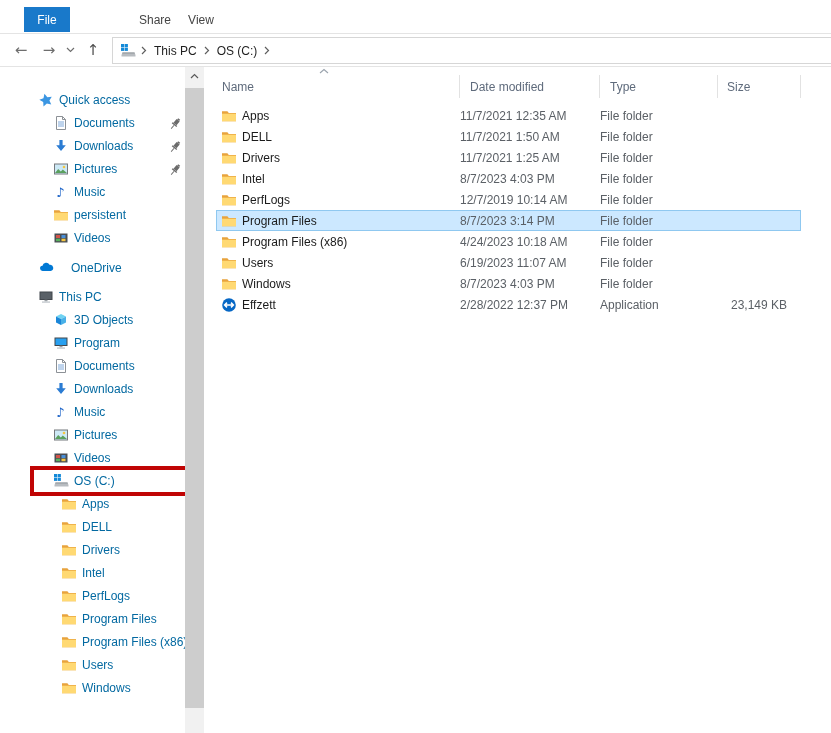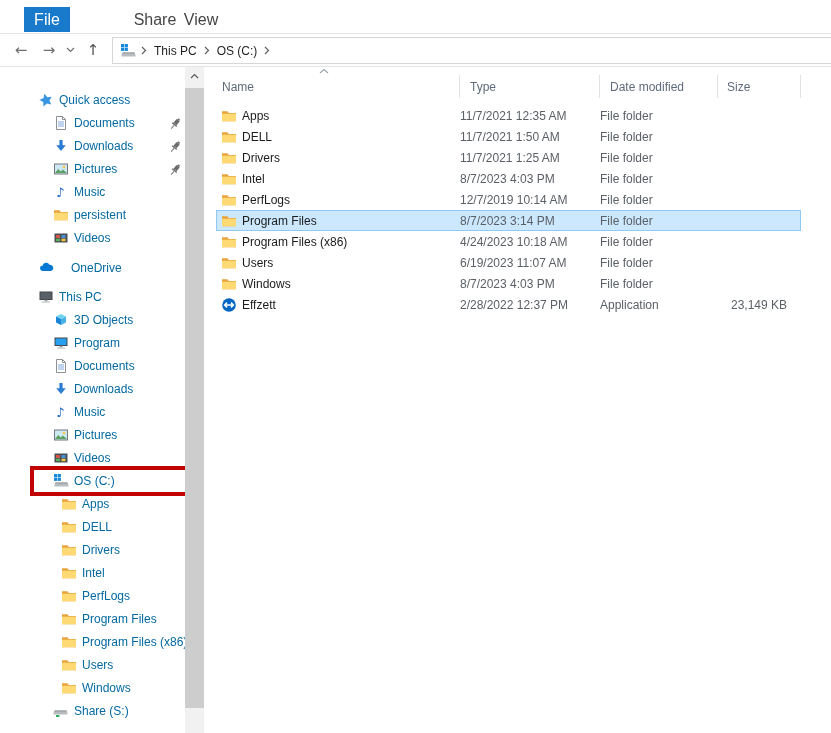--- a/index.html
+++ b/index.html
@@ -4,21 +4,21 @@
 <style>
   html,body{margin:0;padding:0;}
   body{
     width:831px;height:733px;position:relative;overflow:hidden;
     background:#fff;font-family:"Liberation Sans","DejaVu Sans",sans-serif;
     -webkit-font-smoothing:antialiased;
   }
   
   .tabbar{position:absolute;left:0;top:0;right:0;height:33px;background:#fff;border-bottom:1px solid #e4e4e4;}
   .tab{position:absolute;top:7px;height:25px;display:flex;align-items:center;justify-content:center;
-       font-size:16px;color:#454545;cursor:default;}
+       font-size:12px;color:#454545;cursor:default;}
   .tab.active{background:var(--file-blue,#1979ca);color:#fff;}
   #tab-file{left:24px;width:46px;}
   #tab-home{left:80px;width:40px;margin-top:27px;}
   #tab-share{left:133px;width:44px;}
   #tab-view{left:183px;width:36px;}
   
   .navbar{position:absolute;left:0;top:34px;right:0;height:32px;background:#fff;border-bottom:1px solid #e4e4e4;}
   .navbtn{position:absolute;top:0;height:32px;display:flex;align-items:center;justify-content:center;
           color:#6e6e6e;font-size:15px;font-family:"DejaVu Sans",sans-serif;}
   #nav-back{left:8px;width:26px;}
@@ -397,52 +397,42 @@
       </div>
       <div class="titem lvl2">
         <span class="ic">
           <svg width="16" height="16" viewBox="0 0 16 16">
             <path d="M1 3.2h5.4l1.4 1.9H15v8.1H1z" fill="#e8a33d"></path>
             <path d="M1 5.7h14v7.5H1z" fill="#ffd973"></path>
           </svg>
         </span>
         <span>Windows</span>
       </div>
-      <div class="titem lvl1">
-        <span class="ic">
-          <svg width="16" height="16" viewBox="0 0 16 16">
-            <path d="M1.5 7.5h12l1 2.5v1.5h-14V10z" fill="#b8bcc0"></path>
-            <path d="M1.5 7.5h12l.4 1H1.1z" fill="#8f959a"></path>
-            <rect x="3" y="12" width="3.4" height="2" fill="#27ae60"></rect>
-          </svg>
-        </span>
-        <span>Share (S:)</span>
-      </div>
     </div>
 </div>
 
 <div class="sb">
   <div class="sb-up">
     <svg width="9" height="6" viewBox="0 0 9 6">
         <polyline points="1,5 4.5,1.5 8,5" fill="none" stroke="#5a5a5a" stroke-width="1.2"></polyline>
       </svg>
   </div>
   <div class="sb-thumb"></div>
 </div>
 
 <div class="main">
   <div class="sortmark">
     <svg width="10" height="6" viewBox="0 0 10 6">
         <polyline points="1,5 5,1.5 9,5" fill="none" stroke="#9aa3ad" stroke-width="1.1"></polyline>
       </svg>
   </div>
   <div class="hrow">
     <div class="hcell first">Name</div>
+    <div class="hcell">Date modified</div>
     <div class="hcell">Type</div>
-    <div class="hcell">Date modified</div>
     <div class="hcell size">Size</div>
   </div>
   <div class="rows" id="rows">
       <div class="frow">
         <span class="icell">
           <span class="ic">
             <svg width="16" height="16" viewBox="0 0 16 16">
               <path d="M1 3.2h5.4l1.4 1.9H15v8.1H1z" fill="#e8a33d"></path>
               <path d="M1 5.7h14v7.5H1z" fill="#ffd973"></path>
             </svg>

